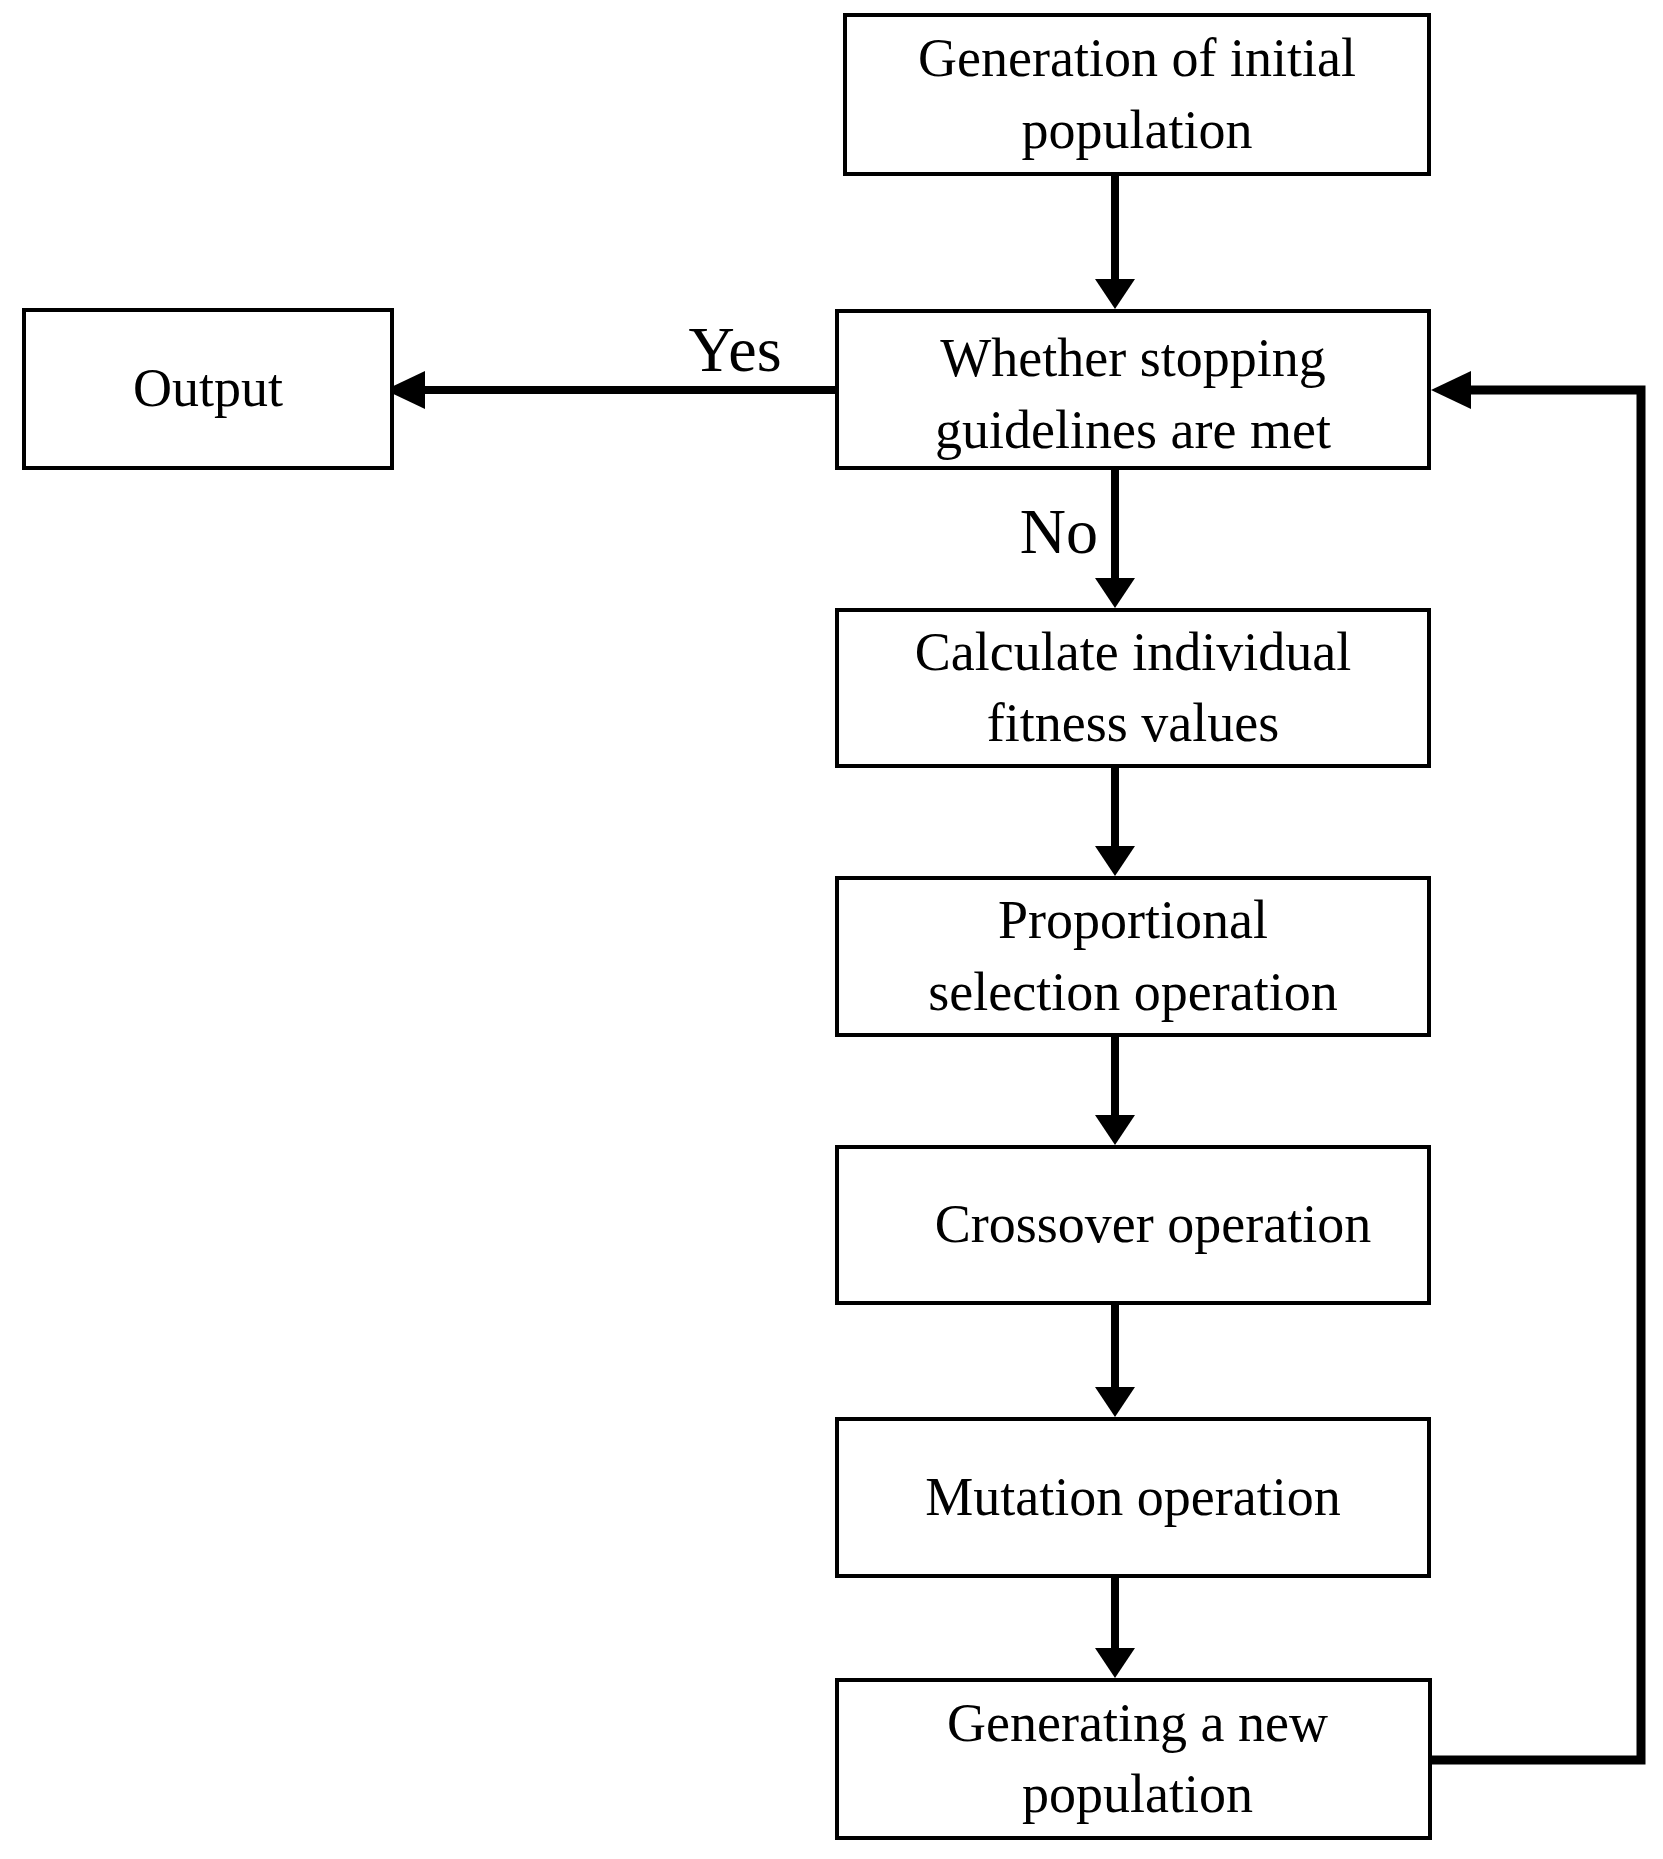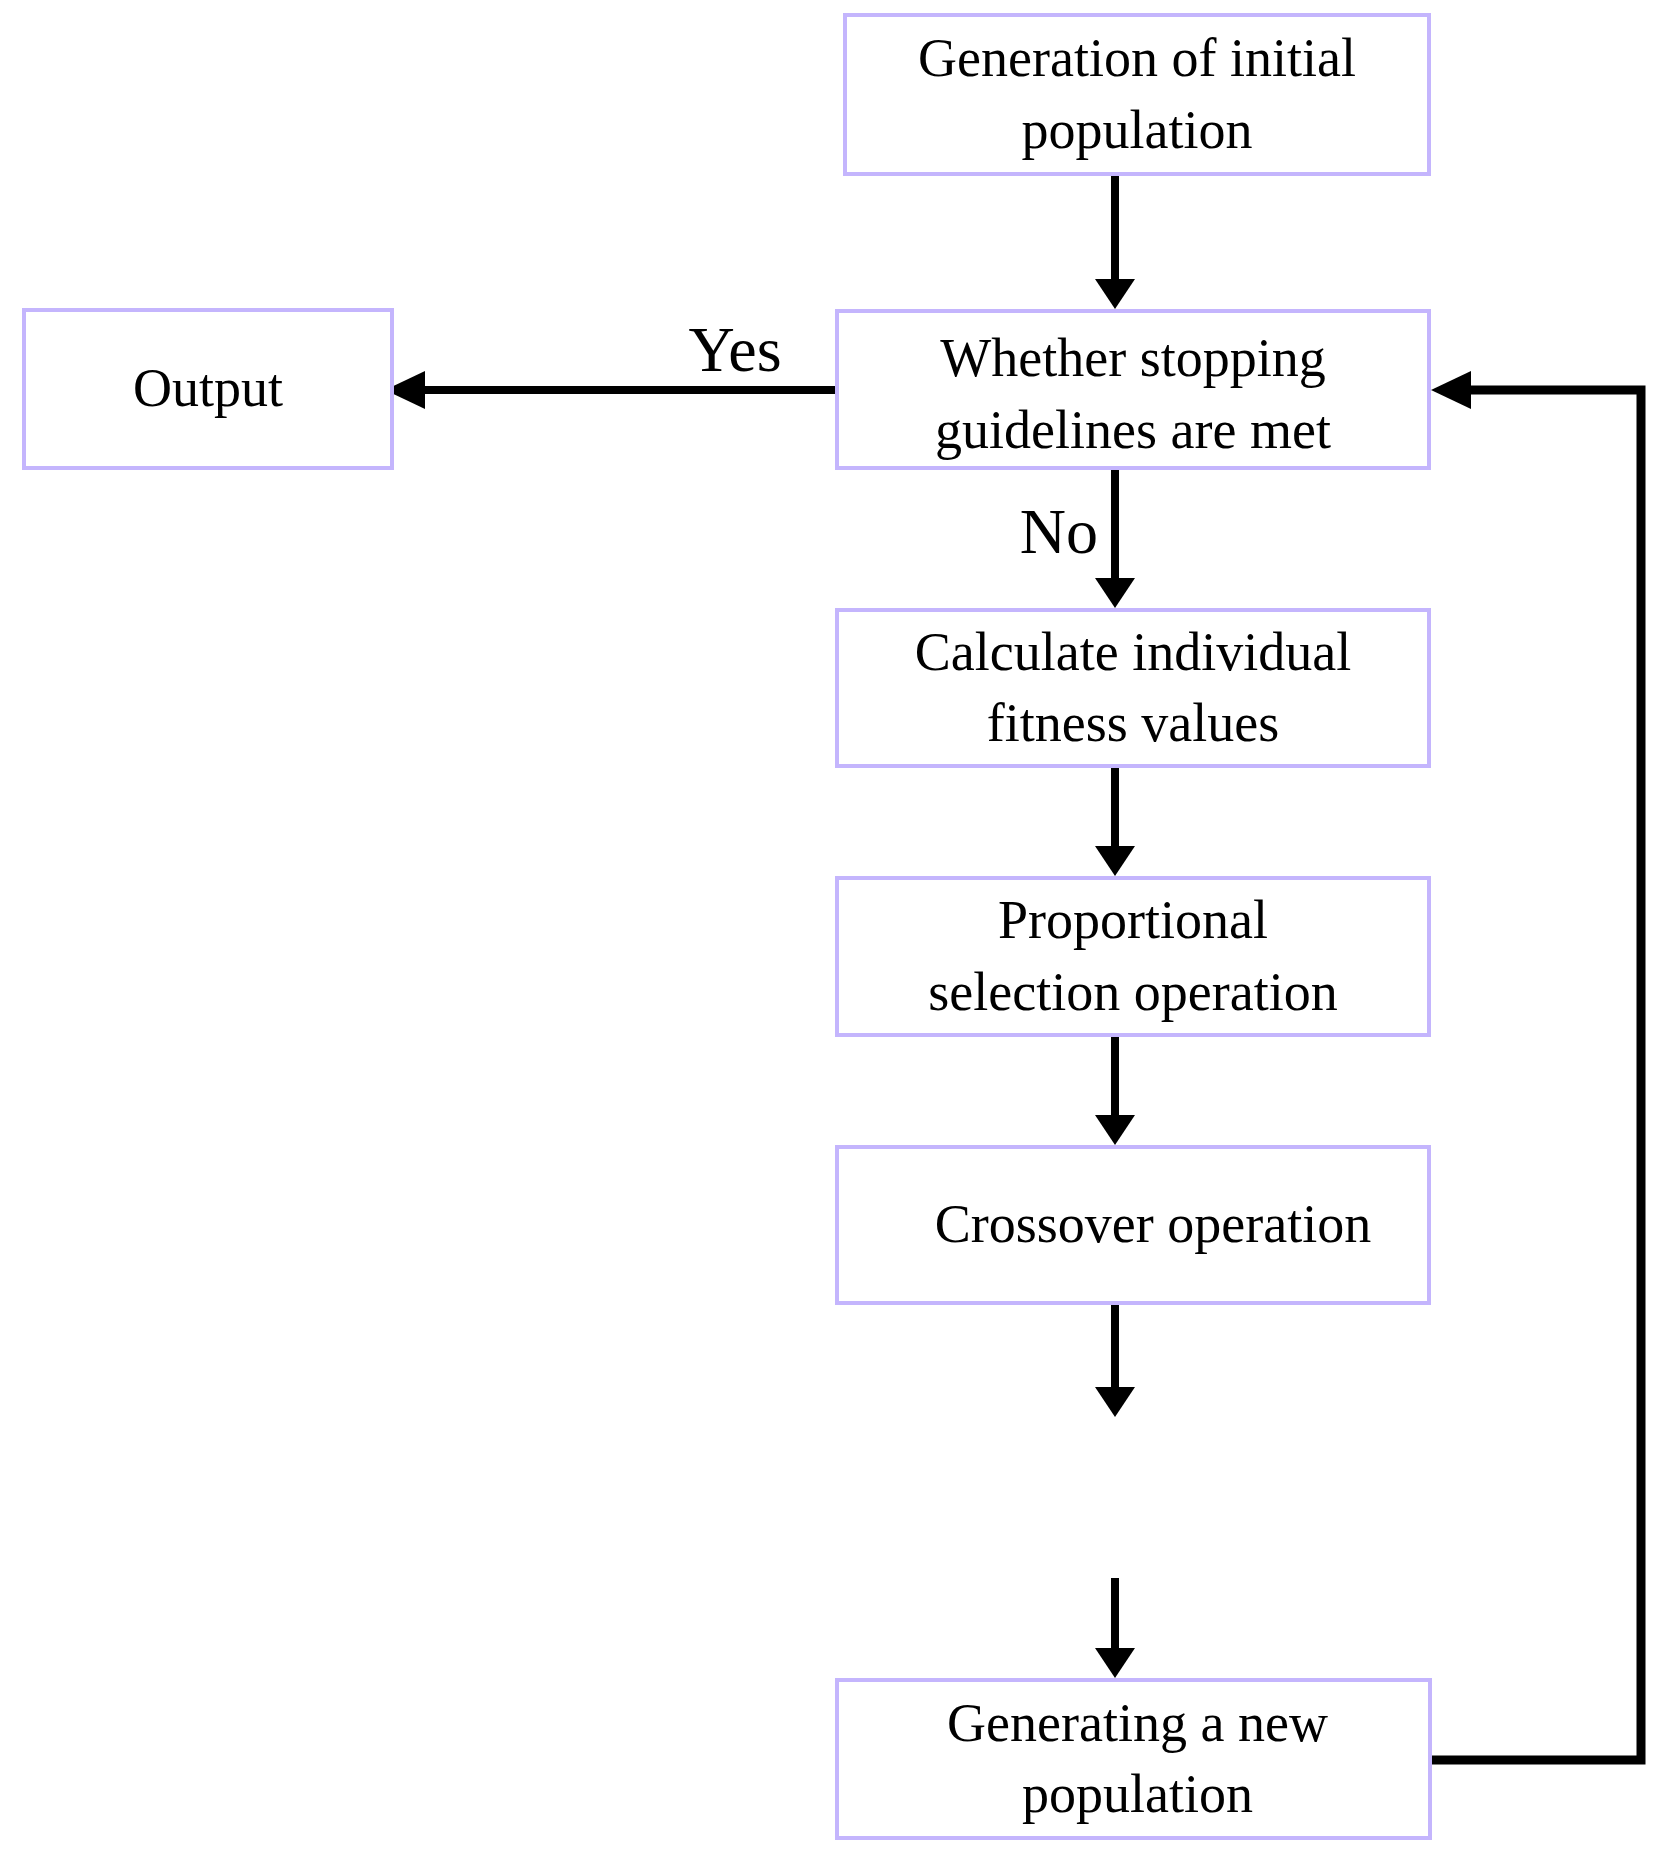--- a/index.html
+++ b/index.html
@@ -8,21 +8,21 @@
     width: 1663px;
     height: 1859px;
     background: #ffffff;
     font-family: "Liberation Serif", serif;
     color: #000000;
     overflow: hidden;
   }
   .node {
     position: absolute;
     box-sizing: border-box;
-    border: 4px solid #c4b5fd;
+    border: 4px solid #000000;
     background: #ffffff;
     display: flex;
     align-items: center;
     justify-content: center;
     text-align: center;
     font-size: 54px;
     line-height: 1.32;
     white-space: pre-line;
   }
   .edge-label {
@@ -113,20 +113,23 @@
 
   <div class="node" style="left:835px; top:876px; width:596px; height:161px;">
     <span>Proportional
 selection operation</span>
   </div>
 
   <div class="node" style="left:835px; top:1145px; width:596px; height:160px;padding-left:40px;">
     <span>Crossover operation</span>
   </div>
 
+  <div class="node" style="left:835px; top:1417px; width:596px; height:161px;">
+    <span>Mutation operation</span>
+  </div>
 
   <div class="node" style="left:835px; top:1678px; width:597px; height:162px;padding-left:8px;">
     <span>Generating a new
 population</span>
   </div>
 
   <div class="edge-label" style="left:660px; top:318px; width:150px; text-align:center;">Yes</div>
 
   <div class="edge-label" style="left:950px; top:500px; width:148px; text-align:right;">No</div>
 

